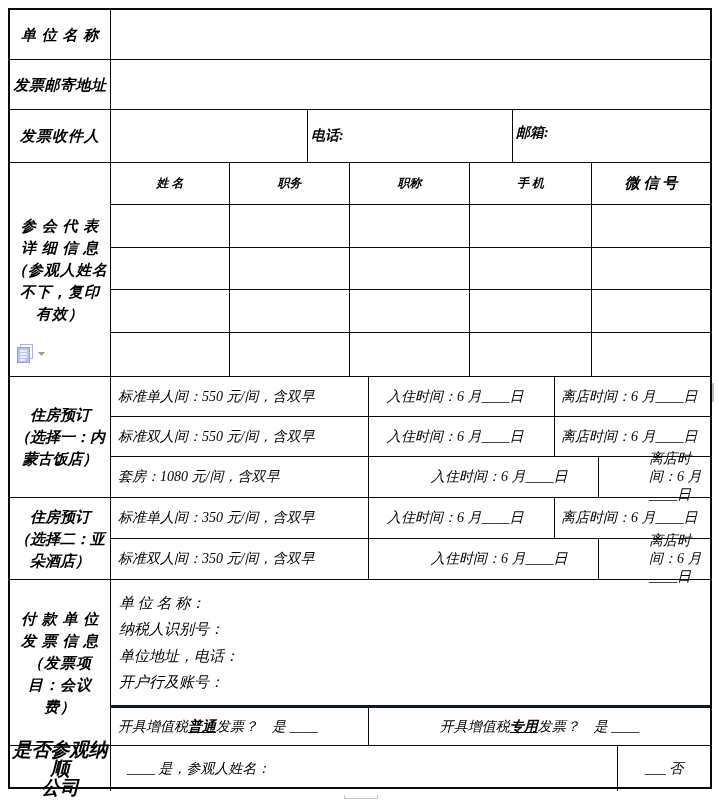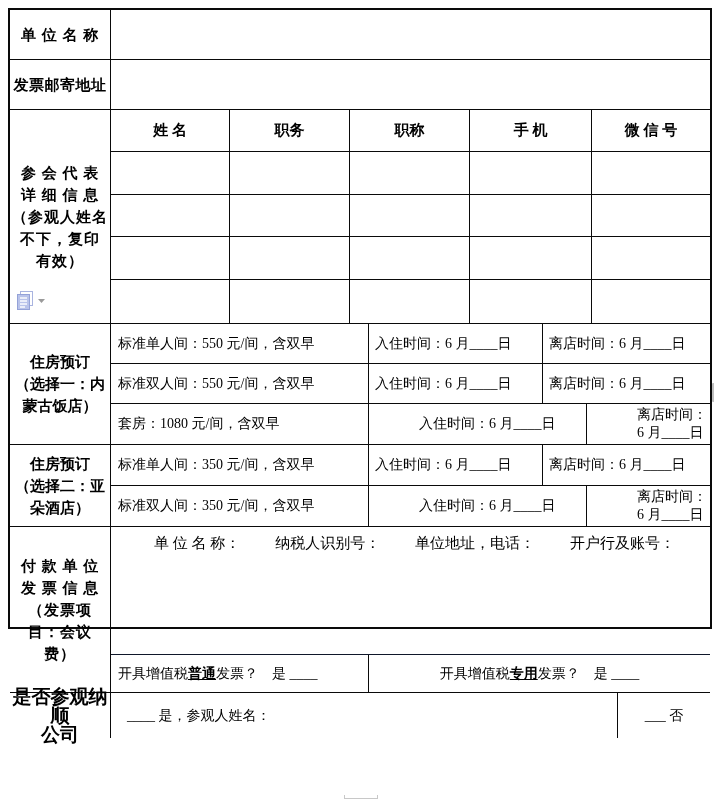--- a/index.html
+++ b/index.html
@@ -1,24 +1,24 @@
 <!DOCTYPE html>
 <html><head>
 <meta charset="utf-8">
 <style>
   * { margin:0; padding:0; box-sizing:border-box; }
   html,body { width:719px; height:801px; background:#ffffff; overflow:hidden; }
   body { font-family:"Liberation Serif", serif; color:#000; position:relative; }
 
   .form-table {
     position:absolute; left:8px; top:8px;
-    width:704px; height:621px;
+    width:704px; height:781px;
     border:2px solid #0a0a0a;
     background:#fff;
-    display:flex; flex-direction:column;
+    display:flex; flex-direction:column;font-style:italic;
   }
 
   .row { display:flex; border-bottom:1px solid #0a0a0a; flex-shrink:0; }
   .row.last { border-bottom:none; }
 
   .cell { border-right:1px solid #0a0a0a; display:flex; align-items:center; flex-shrink:0; }
   .cell.end { border-right:none; flex:1 1 auto; }
 
   .label-col {
     width:101px;
@@ -45,39 +45,39 @@
   
   .w-recip-name { width:197px; }
   .w-phone { width:205px; }
   .contact-cell { font-weight:bold; font-size:14px; padding-left:3px; }
 
   
   .dg-header { height:42px; border-bottom:1px solid #0a0a0a; display:flex; }
   .dg-row { height:43px; border-bottom:1px solid #0a0a0a; display:flex; }
   .dg-row.last { border-bottom:none; flex:1 1 auto; }
   .dg-c1 { width:119px; } .dg-c2 { width:120px; } .dg-c3 { width:120px; } .dg-c4 { width:122px;text-align:right; }
-  .dg-header .cell { justify-content:center; font-weight:bold; font-size:15px; }
+  .dg-header .cell { justify-content:center; font-weight:bold; font-size:12px; }
 
   .paste-icon-wrap {
     position:absolute; left:7px; bottom:13px;
     display:flex; align-items:center; gap:3px;
   }
 
   
   .hotel-row { height:40px; border-bottom:1px solid #0a0a0a; display:flex; }
   .hotel-row.last { border-bottom:none; flex:1 1 auto;gap:44px; }
   .w-roomdesc { width:258px; }
-  .w-checkin { width:174px; }
+  .w-checkin { width:174px;margin-left:12px; }
   .room-cell { font-size:14px; padding-left:7px; }
   .time-cell { font-size:14px; padding-left:6px; }
 
   
   .pay-info {
-    height:128px; border-bottom:1px solid #0f172a;
-    display:flex; flex-direction:row; justify-content:space-evenly;
+    height:128px; border-bottom:3px solid #0f172a;
+    display:flex; flex-direction:column; justify-content:space-evenly;
     padding:6px 0 6px 8px;
     font-size:15px; line-height:20px;
   }
   .vat-row { display:flex; flex:1 1 auto; }
   .w-vat1 { width:258px; }
   .vat-cell { font-size:14px;text-align:right; }
   .vat-cell.left { padding-left:7px; }
   .vat-cell.center { justify-content:center; }
   .vat-emph { font-weight:bold; text-decoration:underline; }
   .vat-answer { margin-left:14px; }
@@ -105,20 +105,32 @@
     <div class="cell end"></div>
   </div>
 
   <div class="row h-mail">
     <div class="cell label-col" style="letter-spacing:0.5px">
       <div class="lbl-line">发票邮寄地址</div>
     </div>
     <div class="cell end"></div>
   </div>
 
+  <div class="row h-recip">
+    <div class="cell label-col">
+      <div class="lbl-line">发票收件人</div>
+    </div>
+    <div class="cell w-recip-name"></div>
+    <div class="cell w-phone contact-cell">
+      <span>电话:</span>
+    </div>
+    <div class="cell end contact-cell" style="align-items:flex-start; padding-top:14px;">
+      <span>邮箱:</span>
+    </div>
+  </div>
 
   <div class="row h-delegates">
     <div class="cell label-col">
       <div class="lbl-line">参 会 代 表</div>
       <div class="lbl-line">详 细 信 息</div>
       <div class="lbl-line">（参观人姓名</div>
       <div class="lbl-line">不下，复印</div>
       <div class="lbl-line">有效）</div>
       <div class="paste-icon-wrap">
         <svg width="17" height="19" viewBox="0 0 17 19">

